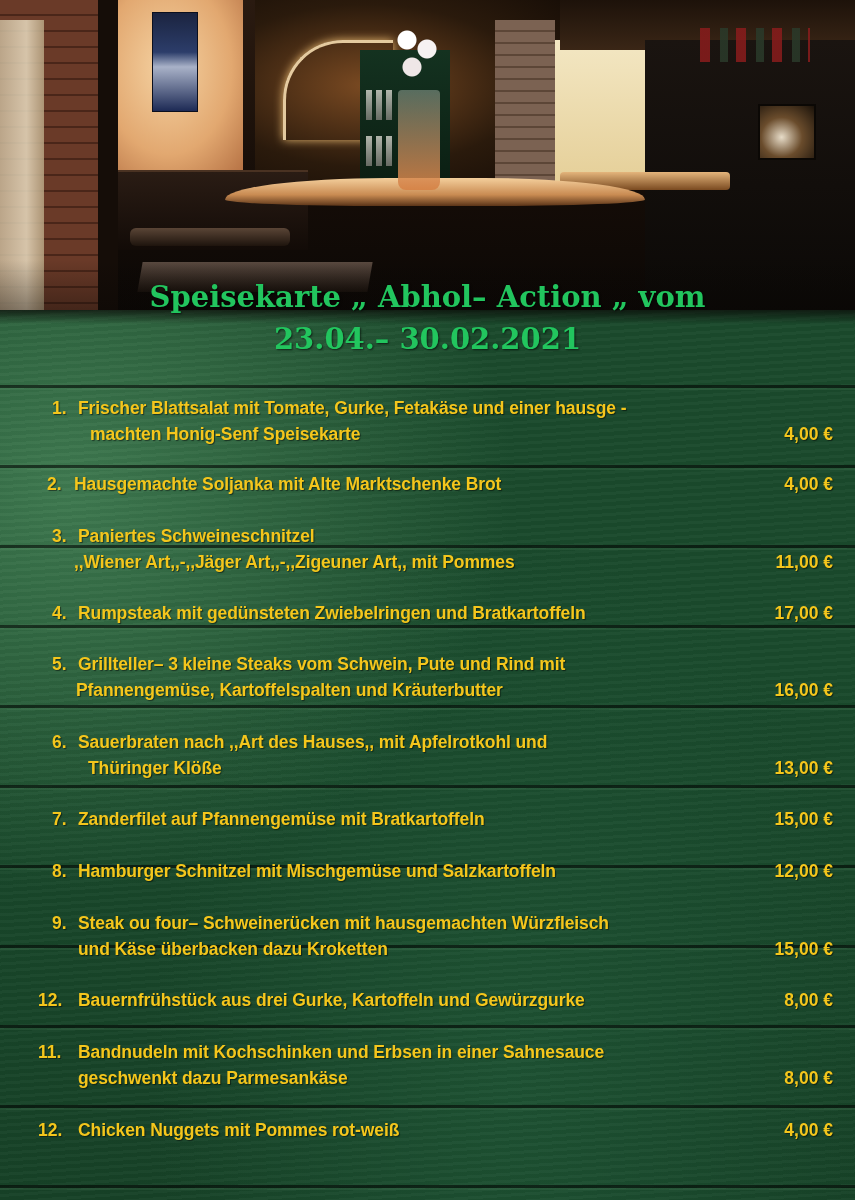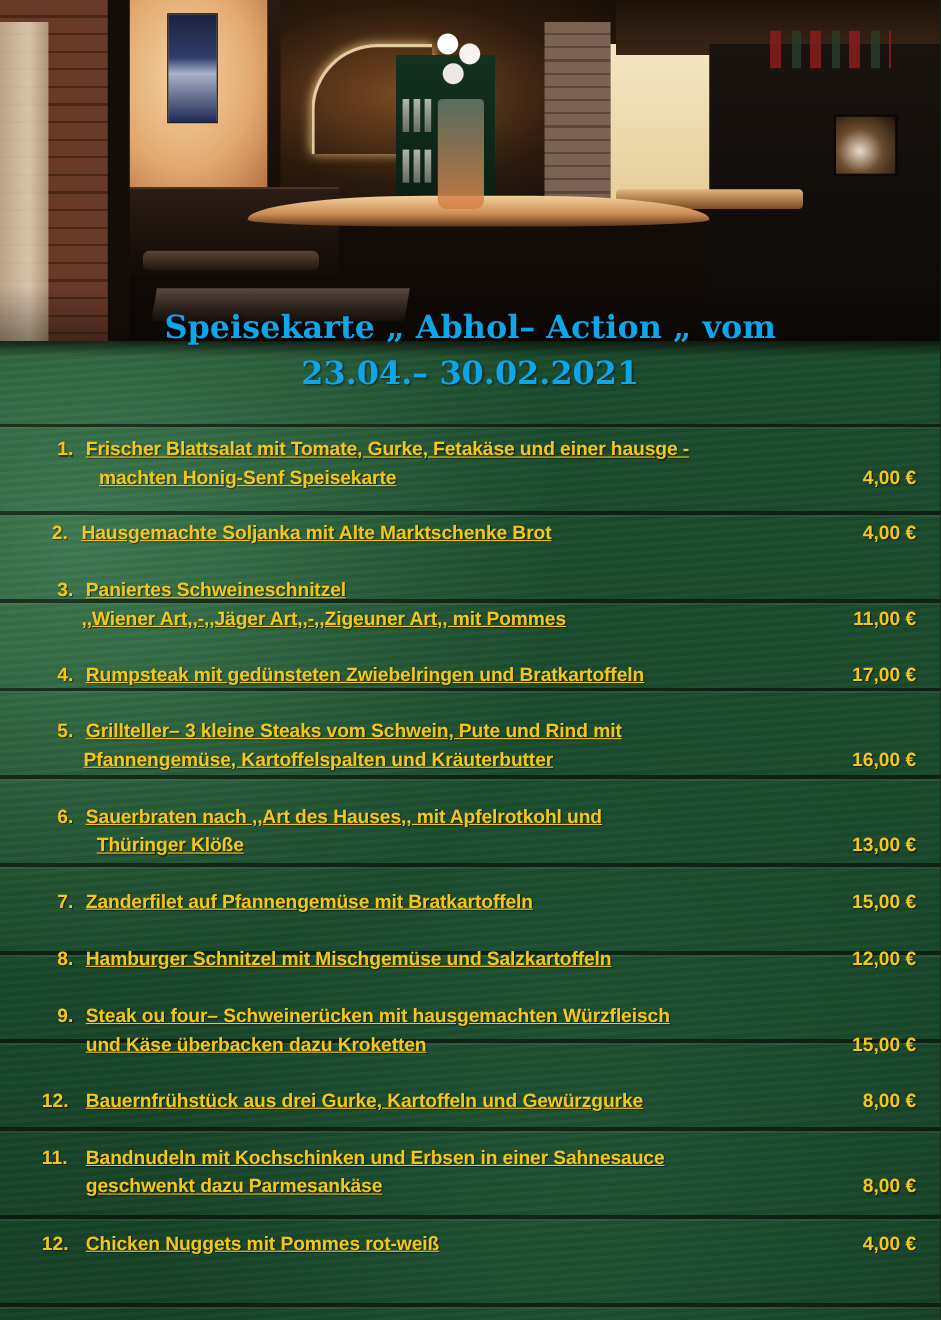--- a/index.html
+++ b/index.html
@@ -69,28 +69,28 @@
       radial-gradient(ellipse at 60% 85%, #1e5233 0%, rgba(30,80,50,0) 50%),
       linear-gradient(180deg, #1b4a2c 0%, #1a4a2c 40%, #174227 100%); }
   .board .seam-top { position: absolute; left: 0; top: 0; width: 855px; height: 14px;
     background: linear-gradient(180deg, rgba(10,8,6,.7), rgba(10,8,6,0)); }
 
   
   .venue { position: absolute; left: 595px; top: 202px; width: 200px; text-align: center;
     font-family: "DejaVu Sans", sans-serif; font-size: 15px; line-height: 25px; color: #f0c62a; letter-spacing: .2px; }
   .title { position: absolute; left: 0; top: 276px; width: 855px; text-align: center;
     font-family: "DejaVu Serif", serif; font-weight: bold; font-size: 29px; line-height: 42px;
-    color: #0ea5e9; text-shadow: 1px 1px 2px rgba(0,0,0,.6); }
+    color: #22c55e; text-shadow: 1px 1px 2px rgba(0,0,0,.6); }
 
   .menu { position: absolute; left: 0; top: 0; width: 855px; }
   .item { position: absolute; left: 0; width: 855px;
     font-family: "Liberation Sans", sans-serif; font-weight: bold; font-size: 17.5px; line-height: 26px;
     color: #f4c61c; text-shadow: 1px 1px 1px rgba(0,0,0,.5); }
   .item .num { position: absolute; }
-  .item .l1, .item .l2 { position: absolute; white-space: nowrap; letter-spacing: -.1px; text-decoration: underline; }
+  .item .l1, .item .l2 { position: absolute; white-space: nowrap; letter-spacing: -.1px; }
   .item .price { position: absolute; right: 22px; white-space: nowrap; }
   .footer { position: absolute; left: 0; top: 1157px; width: 855px; text-align: center;
     font-family: "Liberation Sans", sans-serif; font-weight: bold; font-size: 18px; line-height: 26px;
     color: #f4c61c; letter-spacing: -.1px; text-shadow: 1px 1px 1px rgba(0,0,0,.5); }
 </style>
 </head>
 <body>
 
 <div class="page">
 

